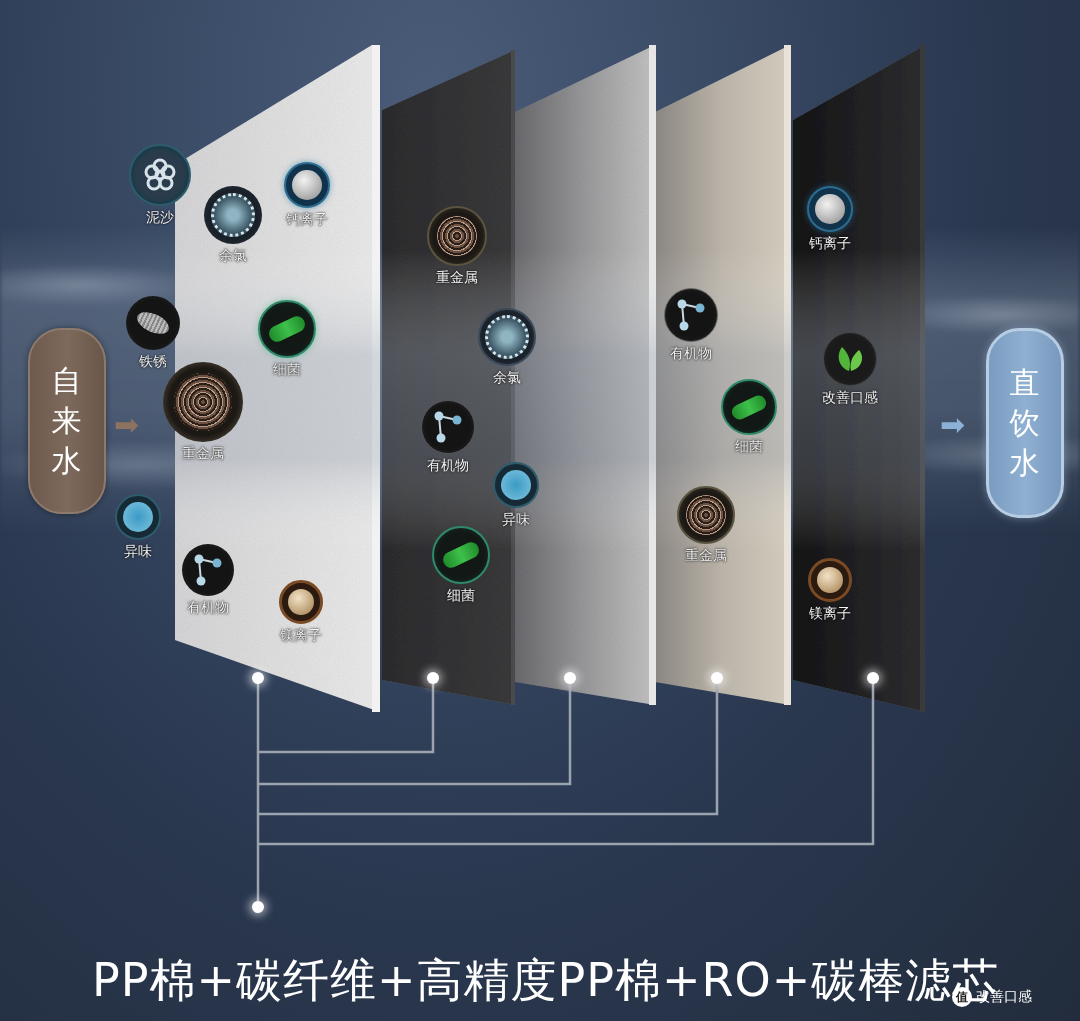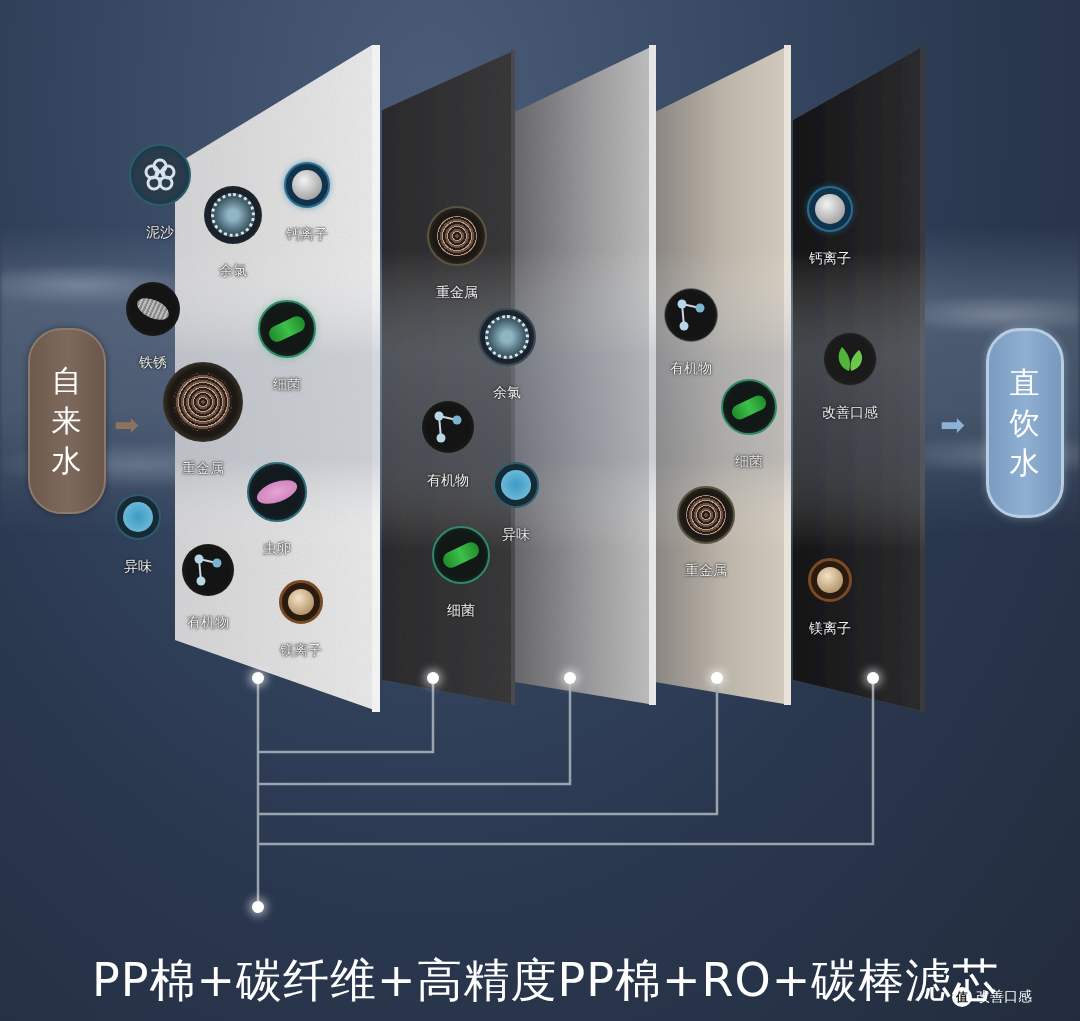--- a/index.html
+++ b/index.html
@@ -17,21 +17,21 @@
   svg.panels { position: absolute; left: 0; top: 0; }
   .pill { position: absolute; border-radius: 34px; display: flex; flex-direction: column; align-items: center; justify-content: center; color: #fff; font-size: 30px; line-height: 40px; letter-spacing: 1px; }
   .pill.in { left: 28px; top: 328px; width: 74px; height: 182px; background: linear-gradient(90deg, #6d5a4c, #7d6a5c 50%, #6a5749); border: 2px solid #8d7a6c; box-shadow: 0 0 6px rgba(0,0,0,0.4); }
   .pill.out { left: 986px; top: 328px; width: 72px; height: 184px; background: linear-gradient(90deg, #7a9cc0, #8fb0d2 50%, #7899bd); border: 3px solid #b7cde3; box-shadow: 0 0 8px rgba(160,190,220,0.5); }
   .arrow { position: absolute; font-size: 30px; line-height: 30px; }
   .arrow.in { left: 114px; top: 410px; color: #8c7360; }
   .arrow.out { left: 940px; top: 410px; color: #8cb1d6; }
   .item { position: absolute; display: flex; flex-direction: column; align-items: center; transform: translateX(-50%); }
   .badge { border-radius: 50%; display: flex; align-items: center; justify-content: center; box-sizing: border-box; }
   .badge .core { border-radius: 50%; }
-  .label { margin-top: 18px; color: #f3f3f3; font-size: 14px; white-space: nowrap; text-shadow: 0 0 3px rgba(0,0,0,0.8), 0 0 1px #000; }
+  .label { margin-top: 3px; color: #f3f3f3; font-size: 14px; white-space: nowrap; text-shadow: 0 0 3px rgba(0,0,0,0.8), 0 0 1px #000; }
   .dot { position: absolute; width: 12px; height: 12px; margin: -6px 0 0 -6px; border-radius: 50%; background: #fff; box-shadow: 0 0 8px 3px rgba(255,255,255,0.55); }
   .caption { position: absolute; left: 92px; top: 950px; width: 960px; color: #ffffff; font-size: 46px; font-weight: normal; letter-spacing: 1px; white-space: nowrap; }
   .watermark { position: absolute; left: 952px; top: 987px; display: flex; align-items: center; color: #fff; font-size: 14px; }
   .watermark .logo { width: 20px; height: 20px; border-radius: 50%; background: #fff; color: #222; font-size: 12px; display: flex; align-items: center; justify-content: center; margin-right: 4px; font-weight: bold; }
 </style>
 </head>
 <body>
 
 <div class="stage">
   <div class="water-band"></div>
@@ -157,47 +157,41 @@
     <div class="label">余氯</div>
   </div>
 
   <div class="item" style="left:307px;top:162px">
     <div class="badge" style="width:46px;height:46px;background:#10324a;border:2px solid #2c6c90;box-shadow:0 0 6px rgba(40,120,160,0.6)">
       <div class="core" style="width:30px;height:30px;background:radial-gradient(circle at 40% 35%,#f2f2f2,#a8a8a8 70%)"></div>
     </div>
     <div class="label">钙离子</div>
   </div>
 
-  <div class="item" style="left:153px;top:282px">
+  <div class="item" style="left:153px;top:296px">
     <div class="badge" style="width:54px;height:54px;background:radial-gradient(circle,#141414 60%,#2a2a2a 100%)">
       <div class="core" style="width:34px;height:18px;border-radius:50%;transform:rotate(25deg);background:repeating-linear-gradient(90deg,#888 0 2px,#bbb 2px 4px)"></div>
     </div>
     <div class="label">铁锈</div>
   </div>
 
   <div class="item" style="left:287px;top:300px">
     <div class="badge" style="width:58px;height:58px;background:radial-gradient(circle,#121816 60%,#1c3a30 100%);border:2px solid #2e8a68;box-shadow:0 0 6px rgba(60,180,130,0.5)">
       <div class="core" style="width:38px;height:16px;border-radius:8px;transform:rotate(-25deg);background:linear-gradient(90deg,#1f8a2a,#3ec04a,#1f8a2a)"></div>
     </div>
     <div class="label">细菌</div>
   </div>
 
   <div class="item" style="left:203px;top:362px">
     <div class="badge" style="width:80px;height:80px;background:radial-gradient(circle,#1c1814 60%,#5a5040 85%,rgba(120,110,90,0.4) 100%)">
       <div class="core" style="width:58px;height:58px;background:repeating-radial-gradient(circle,#6a5040 0 2px,#2a1e18 2px 4px,#b89a86 4px 5px)"></div>
     </div>
     <div class="label">重金属</div>
   </div>
 
-  <div class="item" style="left:277px;top:462px">
-    <div class="badge" style="width:60px;height:60px;background:radial-gradient(circle,#121a1e 60%,#1e3a44 100%);border:2px solid #2c6a78">
-      <div class="core" style="width:42px;height:20px;border-radius:50%;transform:rotate(-20deg);background:radial-gradient(ellipse,#e8a4d4,#c67ab4)"></div>
-    </div>
-    <div class="label">虫卵</div>
-  </div>
 
   <div class="item" style="left:138px;top:494px">
     <div class="badge" style="width:46px;height:46px;background:#162a36;border:2px solid #2e5c6c">
       <div class="core" style="width:30px;height:30px;background:radial-gradient(circle,#3c9ac4,#6ab8d8 70%,#9fd2e8)"></div>
     </div>
     <div class="label">异味</div>
   </div>
 
   <div class="item" style="left:208px;top:544px">
     <div class="badge" style="width:52px;height:52px;background:radial-gradient(circle,#141414 60%,#2c2c2c 100%)">

